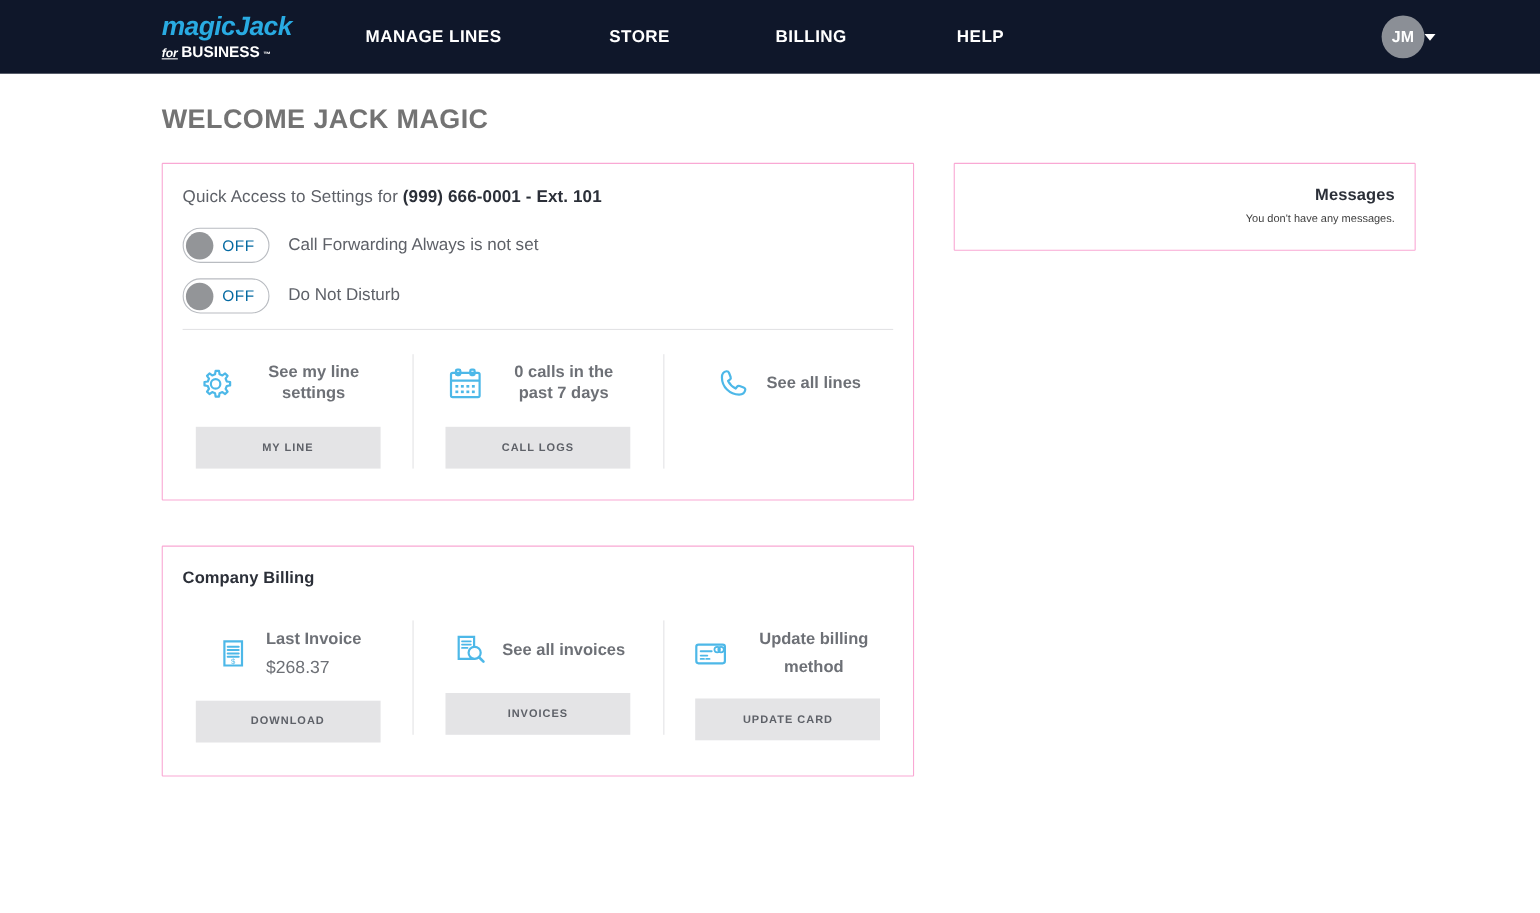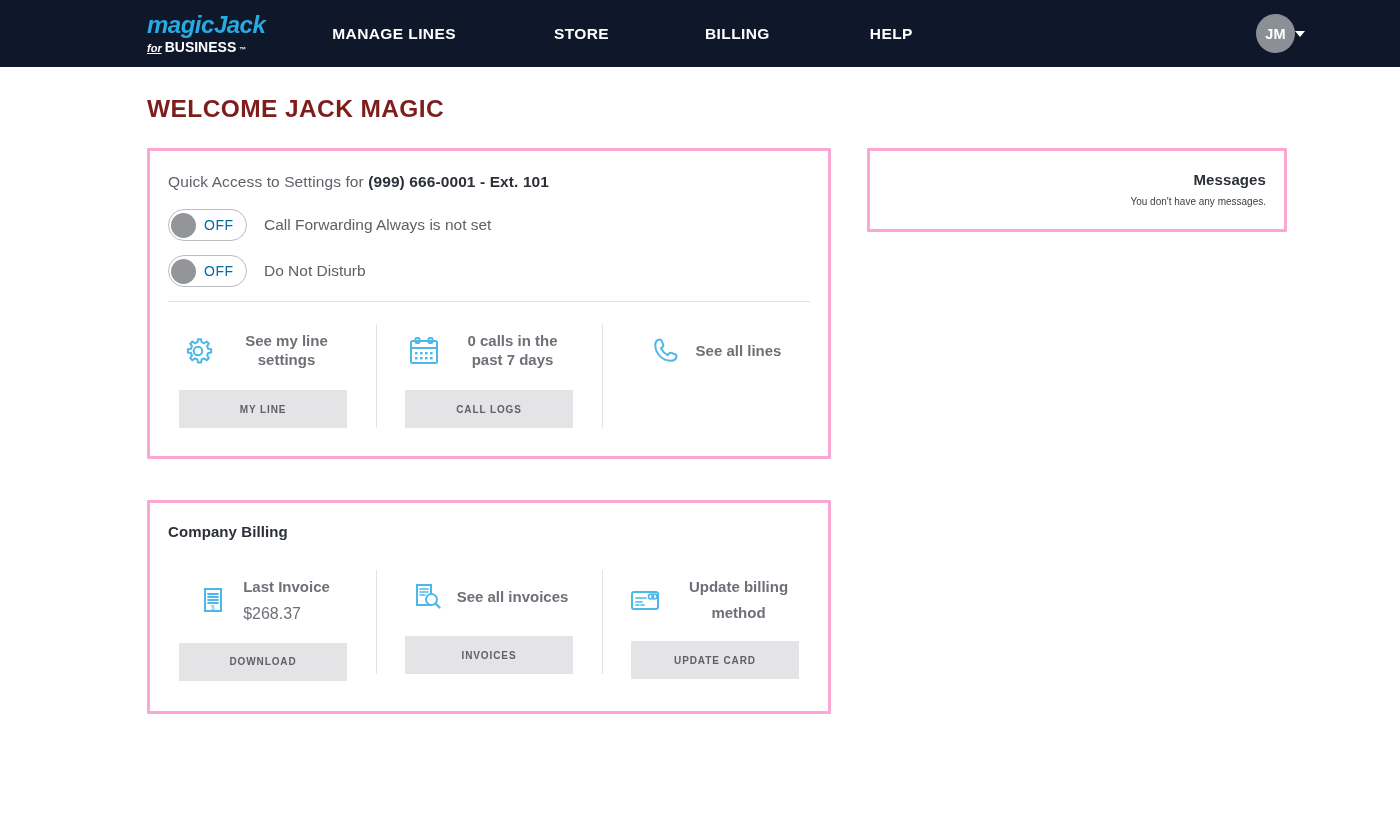--- a/index.html
+++ b/index.html
@@ -98,35 +98,35 @@
     border-top: 6px solid #ffffff;
   }
 
   
   .page { padding: 0; }
   .page-title {
     margin: 0 4px 0 147px;
     padding-top: 28px;
     font-size: 24.5px;
     font-weight: bold;
-    color: #7f1d1d;
+    color: #737373;
     letter-spacing: 0.4px;
   }
 
   .content {
     display: flex;
     margin-left: 147px;
     margin-top: 25px;
     gap: 36px;
   }
   .col-left { width: 684px; }
   .col-right { width: 420px; text-align: right; }
 
   .card {
-    border: 3px solid #f9a8d4;
+    border: 1px solid #f9a8d4;
     background: #ffffff;
     border-radius: 1px;
   }
 
   
   .qa-card { padding: 0; }
   .qa-title {
     font-size: 15.5px;
     color: #5e6168;
     padding: 22px 0 0 18px;

